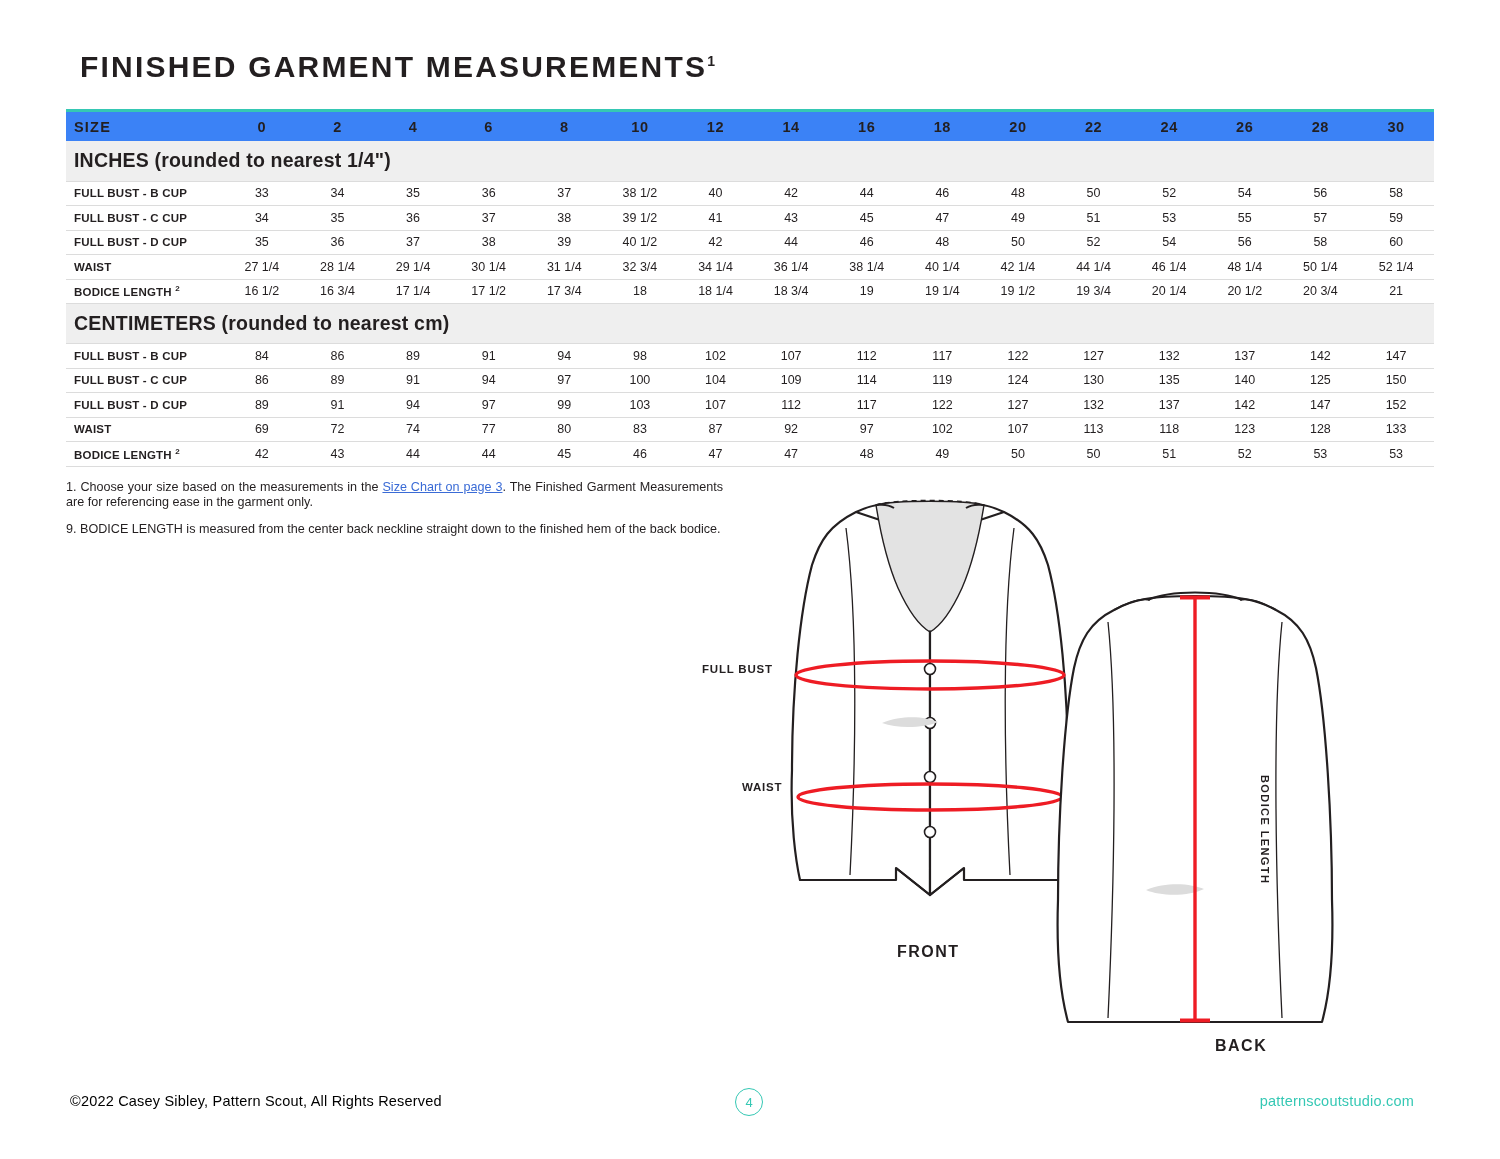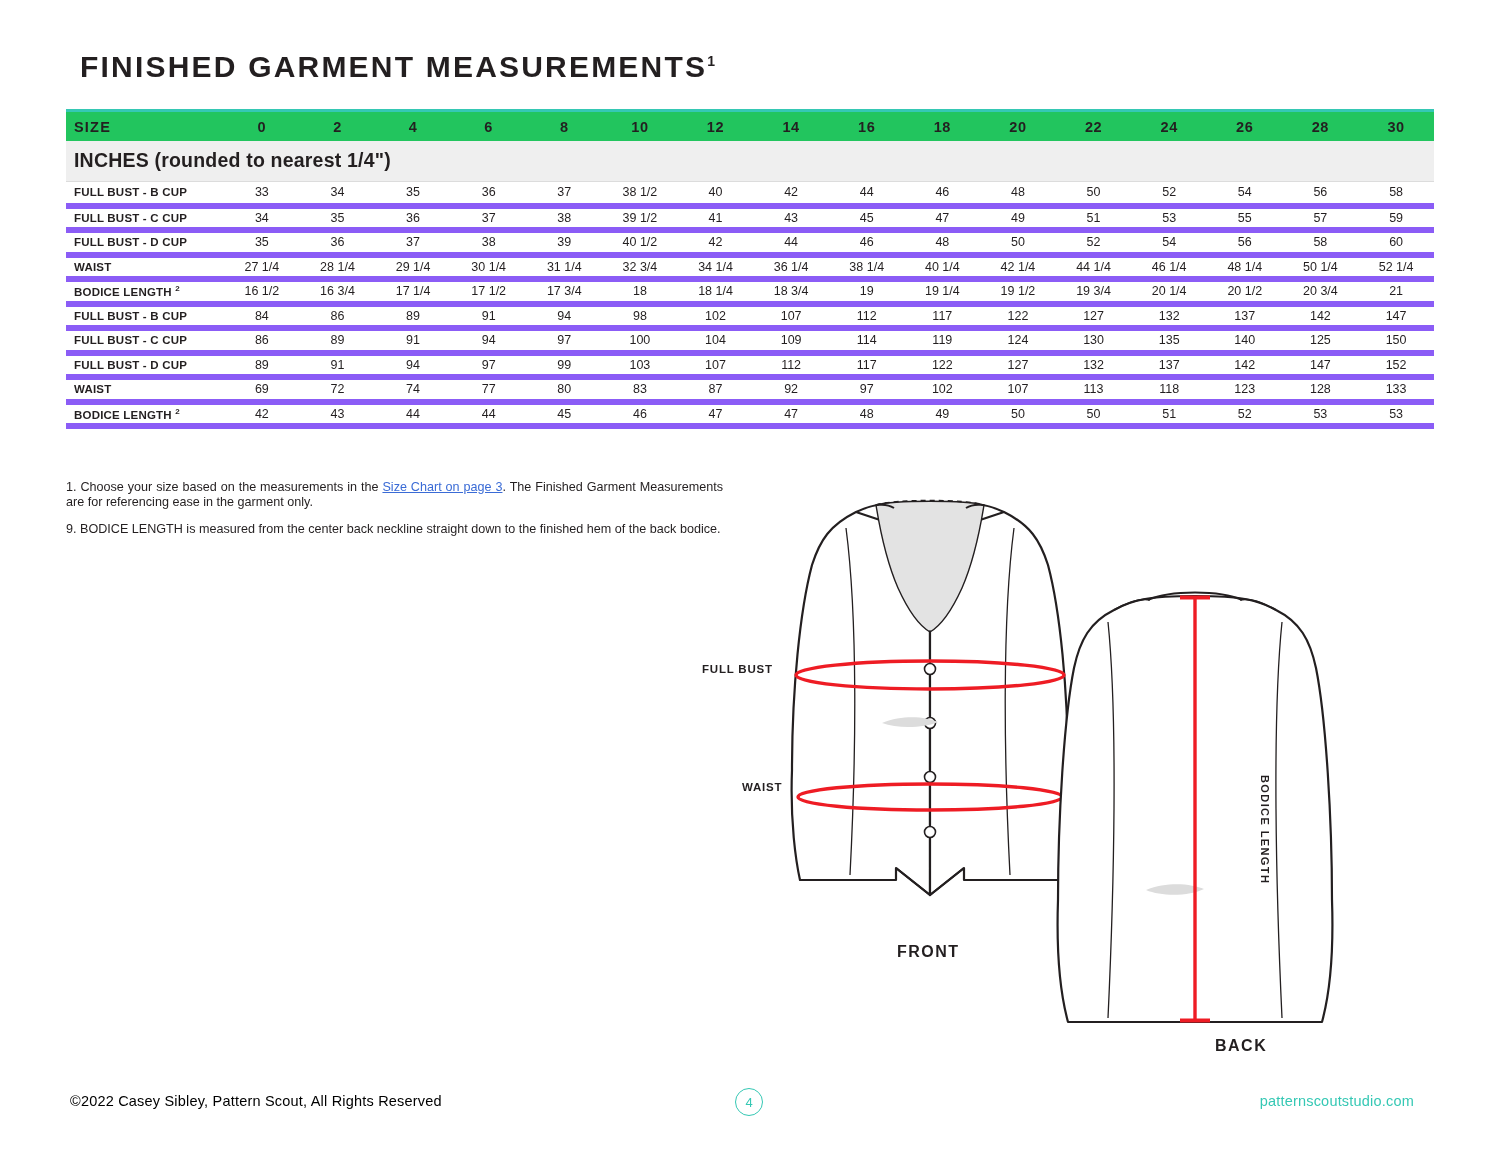--- a/index.html
+++ b/index.html
@@ -19,28 +19,28 @@
     font-size:30px;font-weight:bold;letter-spacing:2.2px;
     color:#231f20;
   }
   .title sup{font-size:14px;font-weight:bold;vertical-align:super;letter-spacing:0;}
 
   
   .table-wrap{position:absolute;left:66px;top:109px;width:1368px;}
   table.mtable{border-collapse:collapse;width:1368px;table-layout:fixed;}
   table.mtable td, table.mtable th{padding:0;}
   .hdr-rule{height:3px;background:#35c8b4;}
-  tr.sizes{background:#22c55e;height:29px;}
+  tr.sizes{background:#3b82f6;height:29px;}
   tr.sizes td{font-size:14.5px;font-weight:bold;text-align:center;letter-spacing:.6px;}
   tr.sizes td.lab{text-align:left;padding-left:8px;letter-spacing:1.2px;}
   tr.section{background:#efefef;height:40px;}
   tr.section td{
     font-size:19.5px;font-weight:bold;padding-left:8px;letter-spacing:.2px;
   }
-  tr.datarow{height:24.5px;border-bottom:6px solid #8b5cf6;}
+  tr.datarow{height:24.5px;border-bottom:1px solid #8b5cf6;}
   tr.datarow td{
     font-size:12.5px;text-align:center;color:#231f20;border-bottom:1px solid #dcdcdc;
   }
   tr.datarow td.lab{
     text-align:left;padding-left:8px;font-weight:bold;font-size:11.5px;letter-spacing:.2px;
   }
   tr.datarow td.lab sup{font-size:8px;vertical-align:super;}
   .firstdata td{border-top:1px solid #dcdcdc;}
 
   
@@ -196,20 +196,23 @@
             <td>18 3/4</td>
             <td>19</td>
             <td>19 1/4</td>
             <td>19 1/2</td>
             <td>19 3/4</td>
             <td>20 1/4</td>
             <td>20 1/2</td>
             <td>20 3/4</td>
             <td>21</td>
           </tr>
+          <tr class="section">
+            <td colspan="17">CENTIMETERS (rounded to nearest cm)</td>
+          </tr>
           <tr class="datarow firstdata">
             <td class="lab">FULL BUST - B CUP</td>
             <td>84</td>
             <td>86</td>
             <td>89</td>
             <td>91</td>
             <td>94</td>
             <td>98</td>
             <td>102</td>
             <td>107</td>

